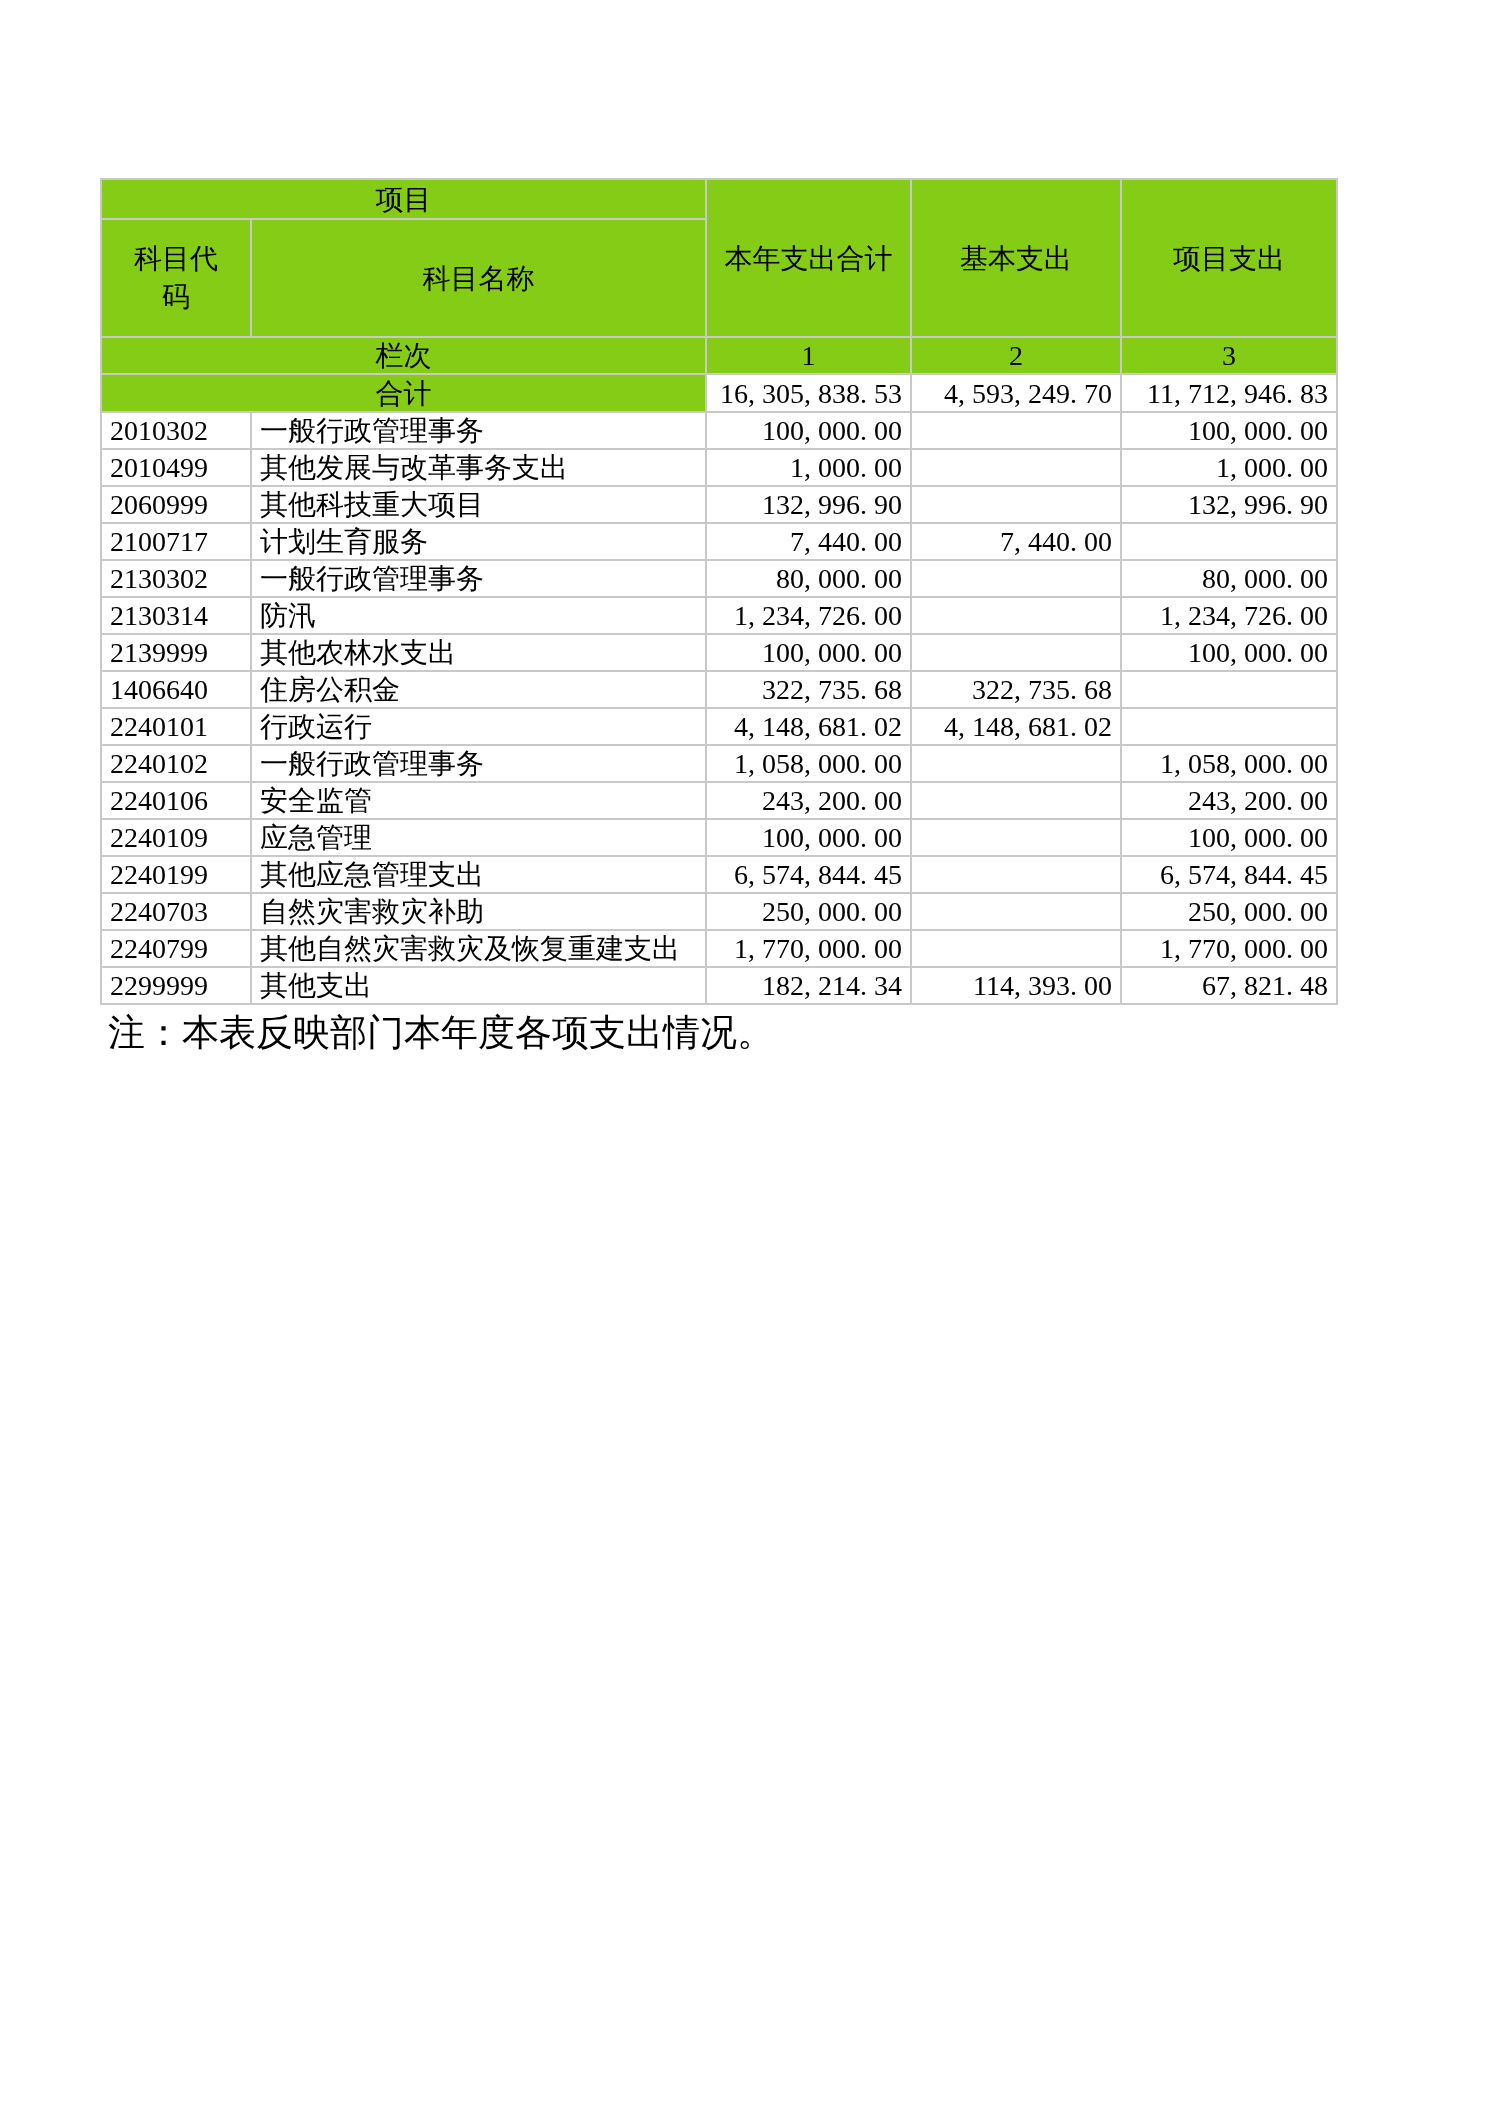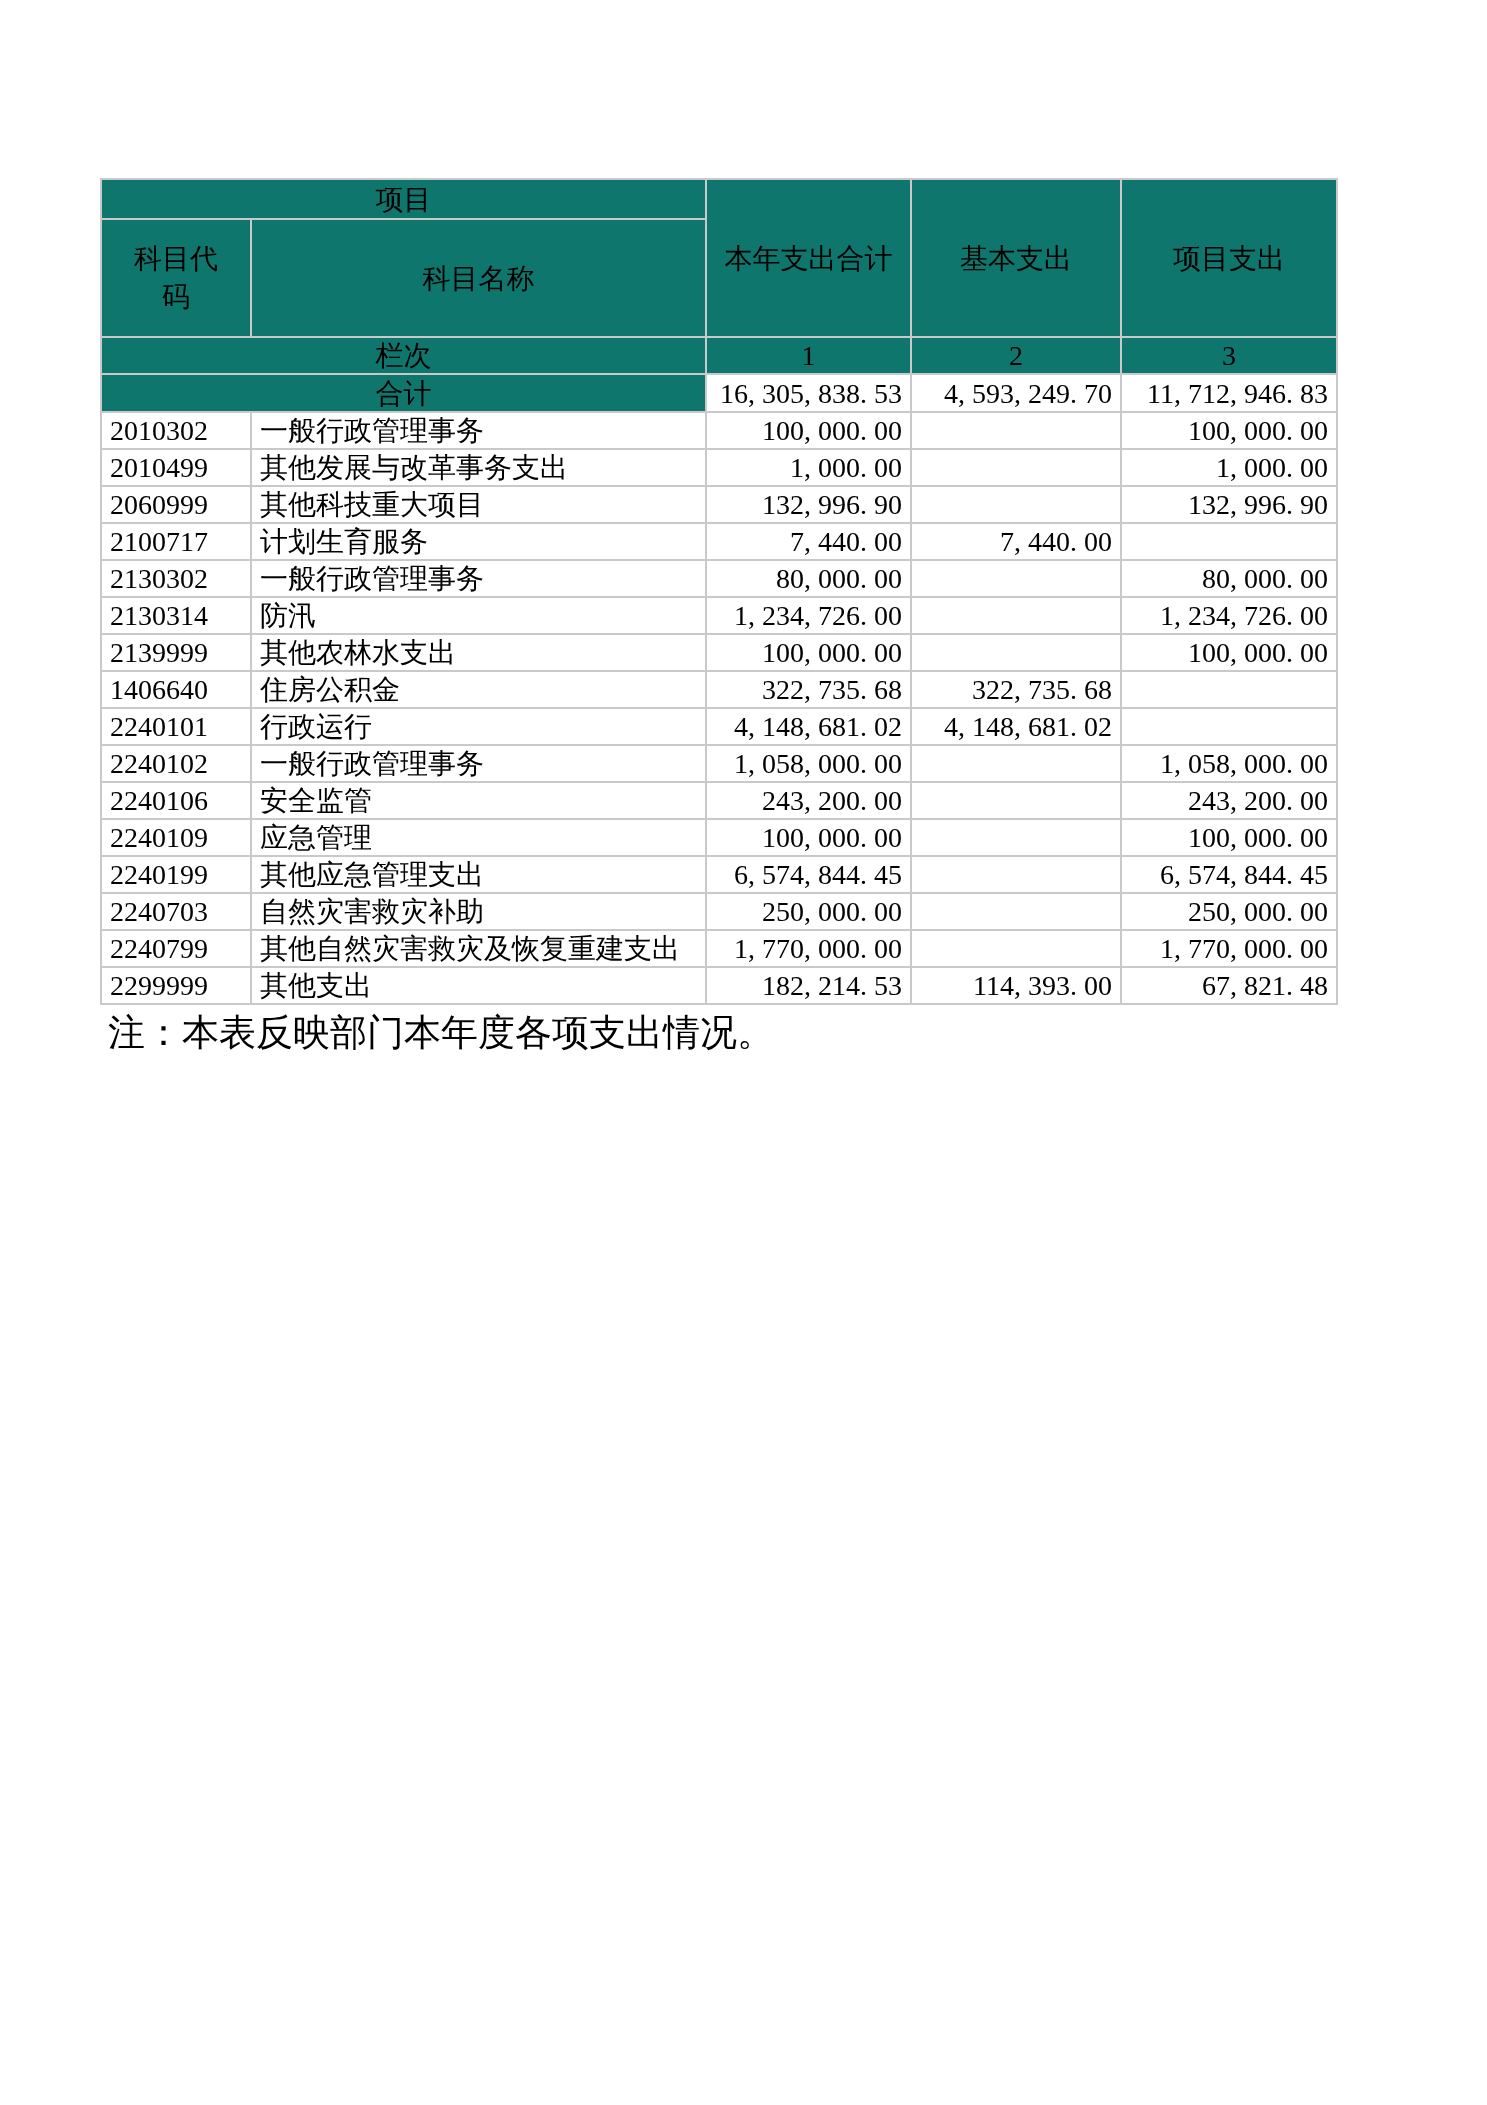--- a/index.html
+++ b/index.html
@@ -30,21 +30,21 @@
   .budget-table th,
   .budget-table td {
     border: 2px solid #c9c9c9;
     font-size: 28px;
     font-weight: normal;
     padding: 0 8px;
     overflow: hidden;
     line-height: 1.25;
     vertical-align: middle;
   }
-  .gray  { background: #0f766e; }
+  .gray  { background: #84cc16; }
   .white { background: #ffffff; }
   .center { text-align: center; }
   .num {
     text-align: right;
     white-space: nowrap;
     padding-right: 9px;
   }
   .bold { font-weight: bold; font-family: Liberation Serif, serif; }
   .code-cell {
     text-align: left;
@@ -214,21 +214,21 @@
         <tr class="r-data">
           <td class="white code-cell">2240799</td>
           <td class="white name-cell">其他自然灾害救灾及恢复重建支出</td>
           <td class="white num">1, 770, 000. 00</td>
           <td class="white num"></td>
           <td class="white num">1, 770, 000. 00</td>
         </tr>
         <tr class="r-data">
           <td class="white code-cell">2299999</td>
           <td class="white name-cell">其他支出</td>
-          <td class="white num">182, 214. 53</td>
+          <td class="white num">182, 214. 34</td>
           <td class="white num">114, 393. 00</td>
           <td class="white num">67, 821. 48</td>
         </tr>
       </tbody>
   </table>
 
   <div class="footnote">注：本表反映部门本年度各项支出情况。</div>
 
 </div>
 

